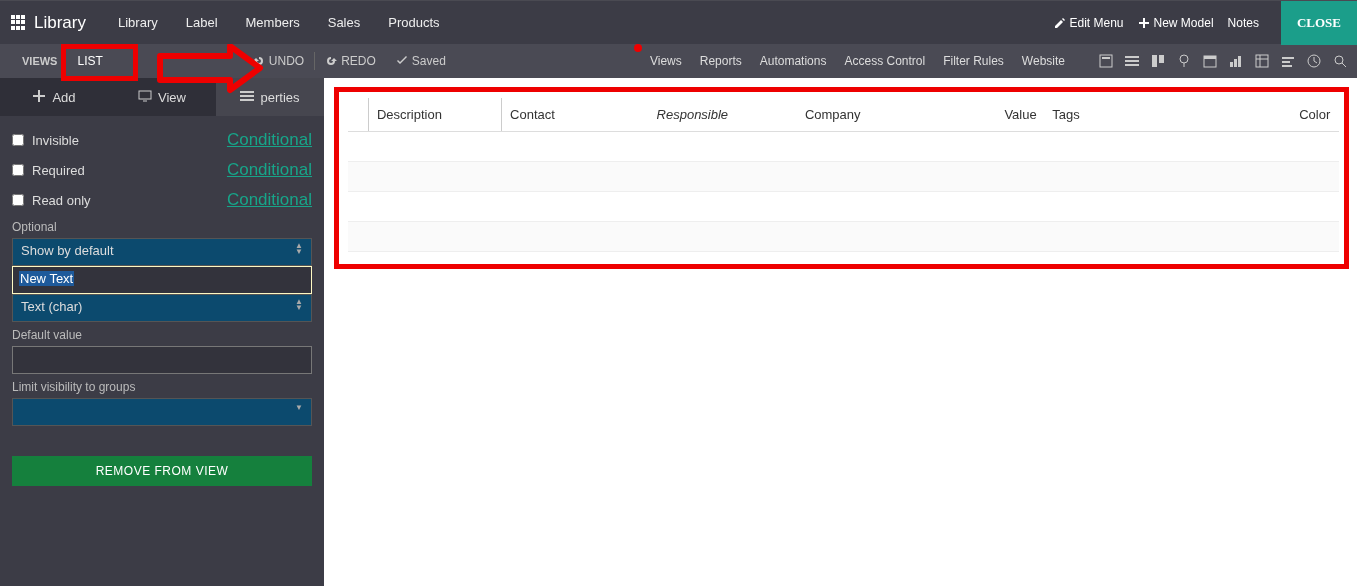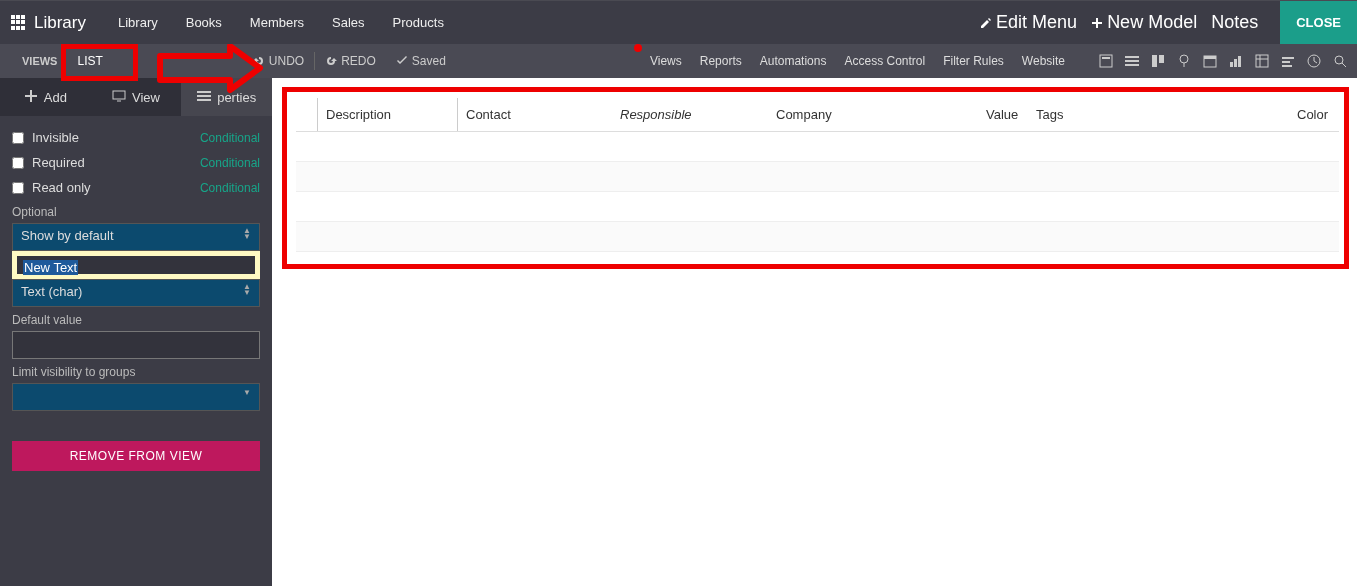--- a/index.html
+++ b/index.html
@@ -4,54 +4,54 @@
 <style>
   * { box-sizing: border-box; margin: 0; padding: 0; font-family: sans-serif; }
   body { width: 1357px; height: 586px; background: #fff; overflow: hidden; position: relative; }
 
   .topbar { height: 44px; background: #3c3c46; color: #fff; display: flex; align-items: center; padding: 0 10px; font-size: 13px; position: relative; border-top: 1px solid #4a4a52; }
   .apps-icon { width: 16px; height: 16px; display: inline-flex; flex-wrap: wrap; margin-right: 8px; cursor: pointer; }
   .apps-icon span { width: 4px; height: 4px; background: #fff; margin: 0.66px; }
   .brand { font-size: 17px; margin-right: 18px; }
   .menu-item { margin: 0 14px; cursor: pointer; color: #eee; }
   .top-right { margin-left: auto; display: flex; align-items: center; gap: 14px; }
-  .top-right .link { display: flex; align-items: center; gap: 4px; cursor: pointer; font-size: 18px; }
-  .btn-close { background: #1b9e8a; color: #fff; padding: 14px 16px; font-weight: bold; cursor: pointer; margin-left: 8px; margin-right: -10px; }
+  .top-right .link { display: flex; align-items: center; gap: 4px; cursor: pointer; font-size: 12px; }
+  .btn-close { background: #1b9e8a; color: #fff; padding: 14px 16px; font-weight: bold; cursor: pointer; margin-left: 8px; margin-right: -10px; font-family: Liberation Serif, serif; }
 
   .toolbar { height: 34px; background: #4a4a54; color: #ddd; display: flex; align-items: center; font-size: 12px; padding: 0 0 0 22px; }
   .toolbar-left { display: flex; align-items: center; }
   .views-label { color: #ccc; font-size: 11px; font-weight: bold; margin-right: 10px; }
   .list-tab { background: #4a4a54; padding: 6px 10px; color:#fff; }
   .undo-group { display:flex; margin-left: 140px; gap:10px; }
   .undo-btn { display:flex; align-items:center; gap:4px; cursor:pointer; color:#ccc; font-size:12px; }
   .divider { width:1px; height:18px; background:#666; }
   .saved { display:flex; align-items:center; gap:4px; margin-left:10px; color:#ccc;}
   .toolbar-right { margin-left:auto; display:flex; align-items:center; gap:18px; padding-right:10px;}
   .toolbar-right .tlink { cursor:pointer; color:#ddd; }
   .icon-row { display:flex; align-items:center; gap:12px; margin-left:16px;}
   .view-icon { width:14px; height:14px; cursor:pointer; }
   .view-icon svg { width:14px; height:14px; fill:#ccc; }
 
   .main { display:flex; height: calc(586px - 44px - 34px); }
-  .sidebar { width: 272px; background: #3c3c46; color:#ddd; font-size:13px; display:flex; flex-direction:column; }
+  .sidebar { width: 324px; background: #3c3c46; color:#ddd; font-size:13px; display:flex; flex-direction:column; }
   .side-tabs { display:flex; height:38px; }
   .side-tab { flex:1; display:flex; align-items:center; justify-content:center; gap:6px; background:#2f2f38; cursor:pointer; font-size:13px;}
   .side-tab.active { background:#46464f; }
   .side-tab .ticon svg{ width:14px; height:14px; fill:#ccc;}
   .side-body { padding: 14px 12px; }
   .chk-row { display:flex; align-items:center; margin-bottom:10px; font-size:13px;}
   .chk-row input { margin-right:8px; width:12px; height:12px;}
-  .cond { margin-left:auto; color:#17a589; font-size:12px; cursor:pointer;}
+  .cond { margin-left:auto; color:#17a589; font-size:17px; cursor:pointer;text-decoration:underline;}
   .flabel { font-size:12px; color:#bbb; margin-top:6px; margin-bottom:4px; display:block;}
   .select { width:100%; height:28px; background:#0c4a6e; border:1px solid #555; color:#ddd; padding:4px 8px; font-size:13px; position:relative; display:flex; align-items:flex-start;}
   .select .caret { position:absolute; right:8px; display:flex; flex-direction:column; font-size:8px; line-height:6px; color:#aaa;}
   .tinput { width:100%; height:28px; background:#33333c; border:1px solid #777; color:#fff; padding:4px 6px; font-size:13px; }
-  .tinput.sel { border:5px solid #fef9c3; }
+  .tinput.sel { border:1px solid #fef9c3; }
   .tinput.sel .seltext { background:#1e5a9b; padding:0 1px; }
-  .remove-btn { margin-top:30px; width:100%; height:30px; background:#be185d; color:#fff; border:none; font-size:12px; letter-spacing:.5px; cursor:pointer;}
+  .remove-btn { margin-top:30px; width:100%; height:30px; background:#15803d; color:#fff; border:none; font-size:12px; letter-spacing:.5px; cursor:pointer;}
 
   .canvas { flex:1; background:#fff; position:relative; }
   .red-box { position:absolute; left:10px; top:9px; right:8px; height:182px; border:5px solid #e00; }
   .table-wrap { position:absolute; left:24px; top:20px; right:18px; }
   .thead { display:flex; height:34px; align-items:center; border-bottom:1px solid #ddd; font-size:13px; color:#333;justify-content:center;}
   .col-drag{ width:22px; border-right:1px solid #ccc; height:100%;}
   .col-desc{ width:140px; padding-left:8px; border-right:1px solid #ccc; height:100%; display:flex; align-items:center;}
   .col{ padding-left:8px; display:flex; align-items:center; height:100%;}
   .c-contact{width:154px;} .c-resp{width:156px;font-style:italic;} .c-comp{width:210px;} .c-value{width:50px;} .c-tags{width:260px;} .c-color{width:50px; margin-left:auto;}
   .trow { height:30px; border-bottom:1px solid #eee;}
@@ -72,21 +72,21 @@
       <span></span>
       <span></span>
       <span></span>
       <span></span>
       <span></span>
       <span></span>
       <span></span>
   </div>
   <div class="brand">Library</div>
   <div class="menu-item">Library</div>
-  <div class="menu-item">Books</div>
+  <div class="menu-item">Label</div>
   <div class="menu-item">Members</div>
   <div class="menu-item">Sales</div>
   <div class="menu-item">Products</div>
   <div class="top-right">
     <div class="link">
       <svg width="12" height="12">
           <path fill="#fff" d="M1 9l6-6 2 2-6 6H1V9z M8 2l1-1 2 2-1 1-2-2z"></path>
         </svg>
       <span>Edit Menu</span>
     </div>

